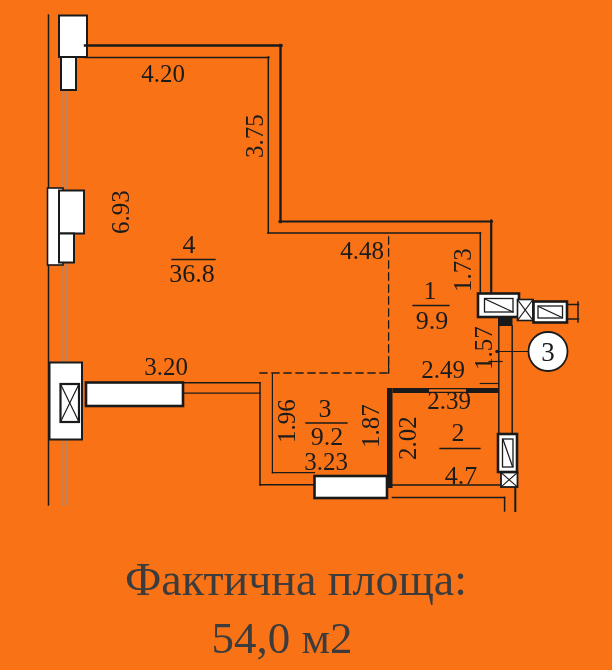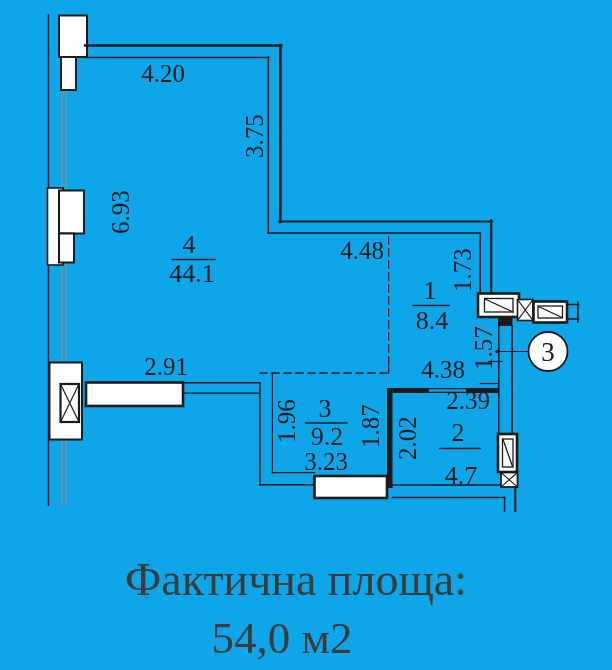--- a/index.html
+++ b/index.html
@@ -1,16 +1,16 @@
 <!DOCTYPE html>
 <html><head>
 <meta charset="utf-8">
 <style>
   html,body{margin:0;padding:0;background:#fff;}
-  #stage{position:relative;width:612px;height:670px;background:#0ea5e9;overflow:hidden;
+  #stage{position:relative;width:612px;height:670px;background:#f97316;overflow:hidden;
          font-family:"Liberation Serif",serif;}
   #plan-svg{position:absolute;left:0;top:0;}
   .dim{position:absolute;font-size:25px;line-height:1;color:#1b1b1b;white-space:nowrap;
        transform:translate(-50%,-50%);}
   .dim.rot{transform:translate(-50%,-50%) rotate(-90deg);}
   .room-num,.room-area{position:absolute;font-size:26px;line-height:1;color:#1b1b1b;
        white-space:nowrap;transform:translate(-50%,-50%);}
   .marker-num{position:absolute;font-size:27px;line-height:1;color:#1b1b1b;
        transform:translate(-50%,-50%);}
   .caption{position:absolute;left:0;width:504px;text-align:center;color:#3c3c3c;}
@@ -126,33 +126,33 @@
       <line x1="306" y1="423" x2="347" y2="423" stroke-width="1.3"></line>
       <line x1="440" y1="448.5" x2="480" y2="448.5" stroke-width="1.3"></line>
     </g>
   </svg>
 
   <div class="dim" style="left:163px;top:73px">4.20</div>
   <div class="dim rot" style="left:254px;top:136px">3.75</div>
   <div class="dim rot" style="left:120px;top:212px">6.93</div>
   <div class="dim" style="left:362px;top:250px">4.48</div>
   <div class="dim rot" style="left:462px;top:270px">1.73</div>
-  <div class="dim" style="left:166px;top:366px">2.91</div>
+  <div class="dim" style="left:166px;top:366px">3.20</div>
   <div class="dim rot" style="left:483px;top:348px">1.57</div>
-  <div class="dim" style="left:443px;top:369px">4.38</div>
-  <div class="dim" style="left:468px;top:400px">2.39</div>
+  <div class="dim" style="left:443px;top:369px">2.49</div>
+  <div class="dim" style="left:449px;top:400px">2.39</div>
   <div class="dim rot" style="left:286px;top:421px">1.96</div>
   <div class="dim rot" style="left:370px;top:426px">1.87</div>
   <div class="dim rot" style="left:407px;top:438px">2.02</div>
   <div class="dim" style="left:326px;top:461px">3.23</div>
 
   <div class="room-num" style="left:189px;top:245px">4</div>
-  <div class="room-area" style="left:192px;top:274px">44.1</div>
+  <div class="room-area" style="left:192px;top:274px">36.8</div>
   <div class="room-num" style="left:430px;top:291px">1</div>
-  <div class="room-area" style="left:432px;top:321px">8.4</div>
+  <div class="room-area" style="left:432px;top:321px">9.9</div>
   <div class="room-num" style="left:325px;top:409px">3</div>
   <div class="room-area" style="left:327px;top:437px">9.2</div>
   <div class="room-num" style="left:458px;top:433px">2</div>
   <div class="room-area" style="left:461px;top:476px">4.7</div>
 
   <div class="marker-num" style="left:548px;top:352px">3</div>
 
   <div class="caption caption-title">Фактична площа:</div>
   <div class="caption caption-value">54,0 м2</div>
 

